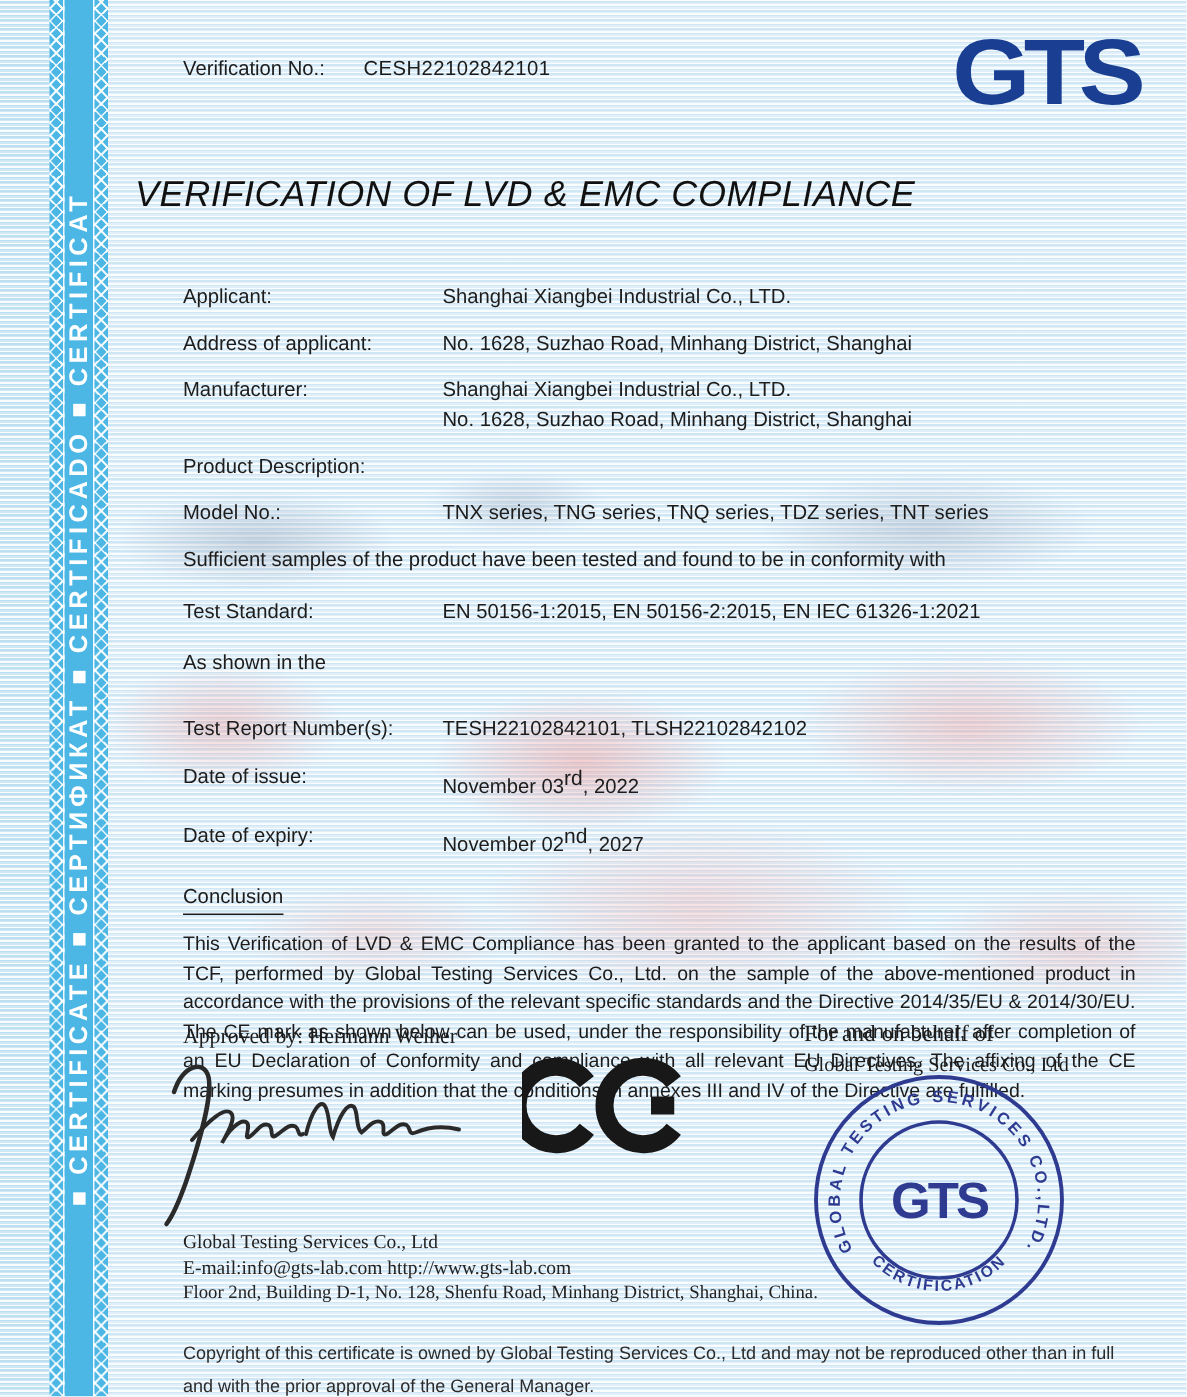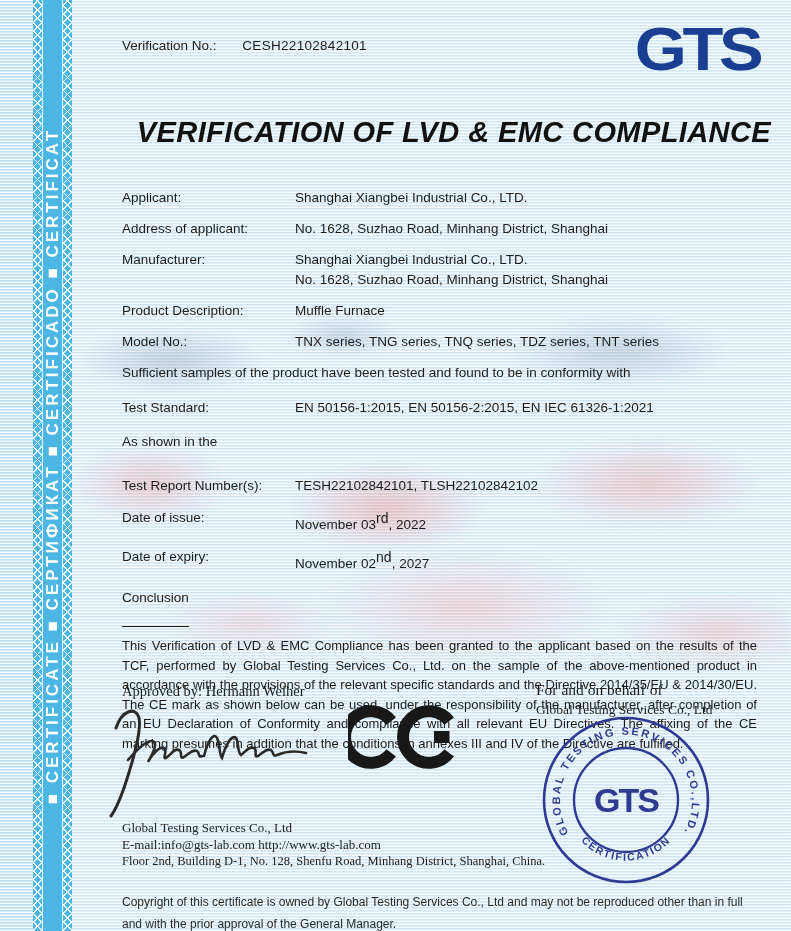--- a/index.html
+++ b/index.html
@@ -55,31 +55,31 @@
   .verif-label { display:inline-block;text-align:center; }
   .verif-no { display:inline-block; margin-left:22px; letter-spacing:0.3px; }
   .logo {
     position:absolute; right:32px; top:18px; z-index:4;
     font-weight:900; font-size:62px; line-height:62px; letter-spacing:-4px;
     color:#1a3f92; transform:scaleX(1.08); transform-origin:right top;
   }
   
   .title {
     position:absolute; left:90px; right:20px; top:116px; z-index:4;
-    text-align:right; font-size:29px; font-weight:bold; font-style:italic;
+    text-align:left; font-size:24px; font-weight:normal; font-style:italic;
     letter-spacing:0.4px; color:#111;
   }
   
   .content { position:absolute; left:122px; right:34px; top:188px; z-index:4; font-size:13.5px; line-height:20px; }
   .row { display:grid; grid-template-columns:173px 1fr; margin-bottom:11px; }
   .note { margin-bottom:15px; }
   .spacer-row { margin-top:14px; margin-bottom:24px; }
   .mb12 { margin-bottom:12px; }
   .sup { vertical-align:super; font-size:14px; }
-  .conclusion { display:inline-block; border-bottom:1px solid #1c1c1c; padding-bottom:18px; margin-top:3px; margin-bottom:9px; }
+  .conclusion { display:inline-block; border-bottom:1px solid #1c1c1c; padding-bottom:1px; margin-top:3px; margin-bottom:9px; }
   .body-par { text-align:justify; font-size:13px; line-height:19.5px; }
   
   .approved { position:absolute; left:122px; top:683px; z-index:4; font-family:"Liberation Serif", serif; font-size:14.5px; }
   .sig { position:absolute; left:106px; top:698px; z-index:4; }
   .ce { position:absolute; left:348px; top:704px; z-index:4; }
   .behalf { position:absolute; left:536px; top:681px; z-index:4; font-family:"Liberation Serif", serif; }
   .behalf-1 { font-size:15.5px; margin-bottom:3px; }
   .behalf-2 { font-size:13.5px; }
   .stamp { position:absolute; left:540px; top:714px; z-index:5; }
   .footer { position:absolute; left:122px; top:820px; z-index:4; font-family:"Liberation Serif", serif; font-size:13px; line-height:16.5px; color:#222; }
@@ -117,21 +117,20 @@
     </div>
     <div class="row">
       <span>Manufacturer:</span>
       <span>
         <span style="display:block">Shanghai Xiangbei Industrial Co., LTD.</span>
         <span style="display:block">No. 1628, Suzhao Road, Minhang District, Shanghai</span>
       </span>
     </div>
     <div class="row">
       <span>Product Description:</span>
-      <span>Muffle Furnace</span>
     </div>
     <div class="row">
       <span>Model No.:</span>
       <span>TNX series, TNG series, TNQ series, TDZ series, TNT series</span>
     </div>
 
     <div class="note">Sufficient samples of the product have been tested and found to be in conformity with</div>
 
     <div class="row mb12">
       <span>Test Standard:</span>

